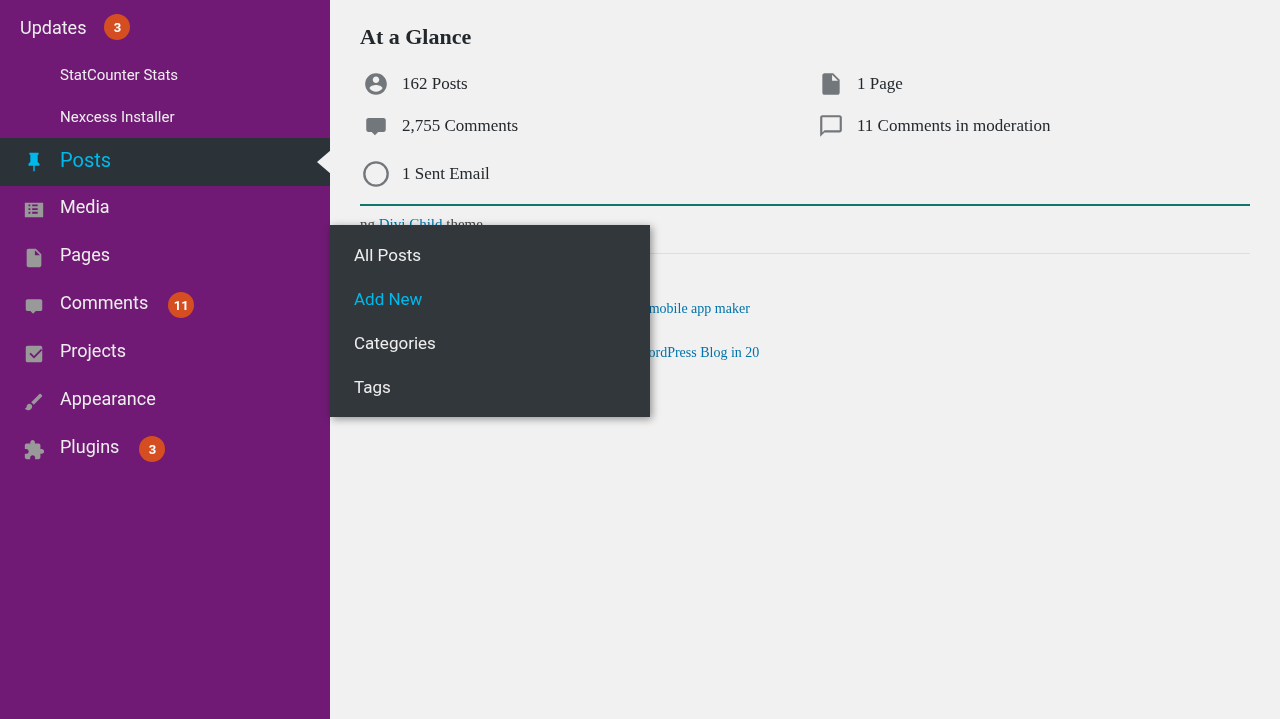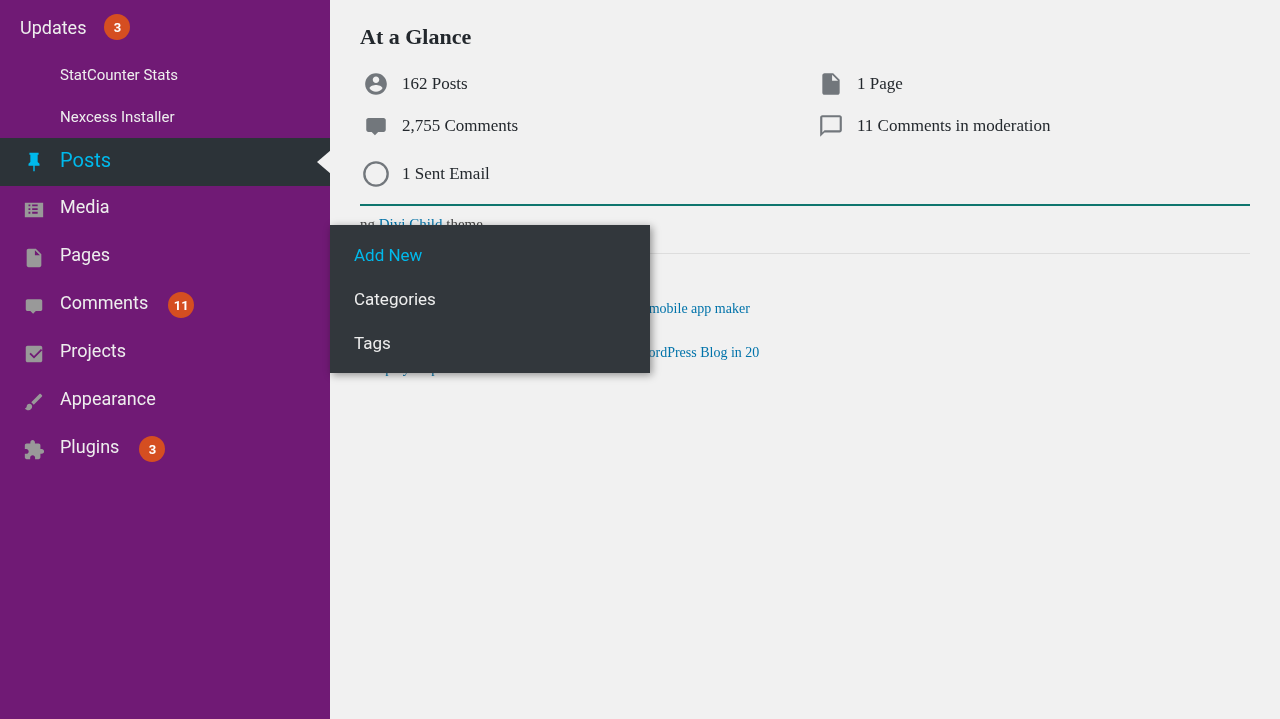--- a/index.html
+++ b/index.html
@@ -313,20 +313,21 @@
     <span class="sidebar-icon">
       <svg width="22" height="22" viewBox="0 0 24 24" fill="#999">
         <path d="M20.5 11H19V7c0-1.1-.9-2-2-2h-4V3.5C13 2.12 11.88 1 10.5 1S8 2.12 8 3.5V5H4c-1.1 0-1.99.9-1.99 2v3.8H3.5c1.49 0 2.7 1.21 2.7 2.7s-1.21 2.7-2.7 2.7H2V20c0 1.1.9 2 2 2h3.8v-1.5c0-1.49 1.21-2.7 2.7-2.7s2.7 1.21 2.7 2.7V22H17c1.1 0 2-.9 2-2v-4h1.5c1.38 0 2.5-1.12 2.5-2.5S21.88 11 20.5 11z"></path>
       </svg>
     </span>
     <span class="sidebar-label">Plugins</span>
     <span class="badge">3</span>
   </div>
 
   <div id="flyout">
+    <span class="flyout-item">All Posts</span>
     <span class="flyout-item highlight">Add New</span>
     <span class="flyout-item">Categories</span>
     <span class="flyout-item">Tags</span>
   </div>
 </div>
 
 <div id="main">
   <h2 class="at-a-glance-title">At a Glance</h2>
 
   <div class="stats-grid">

